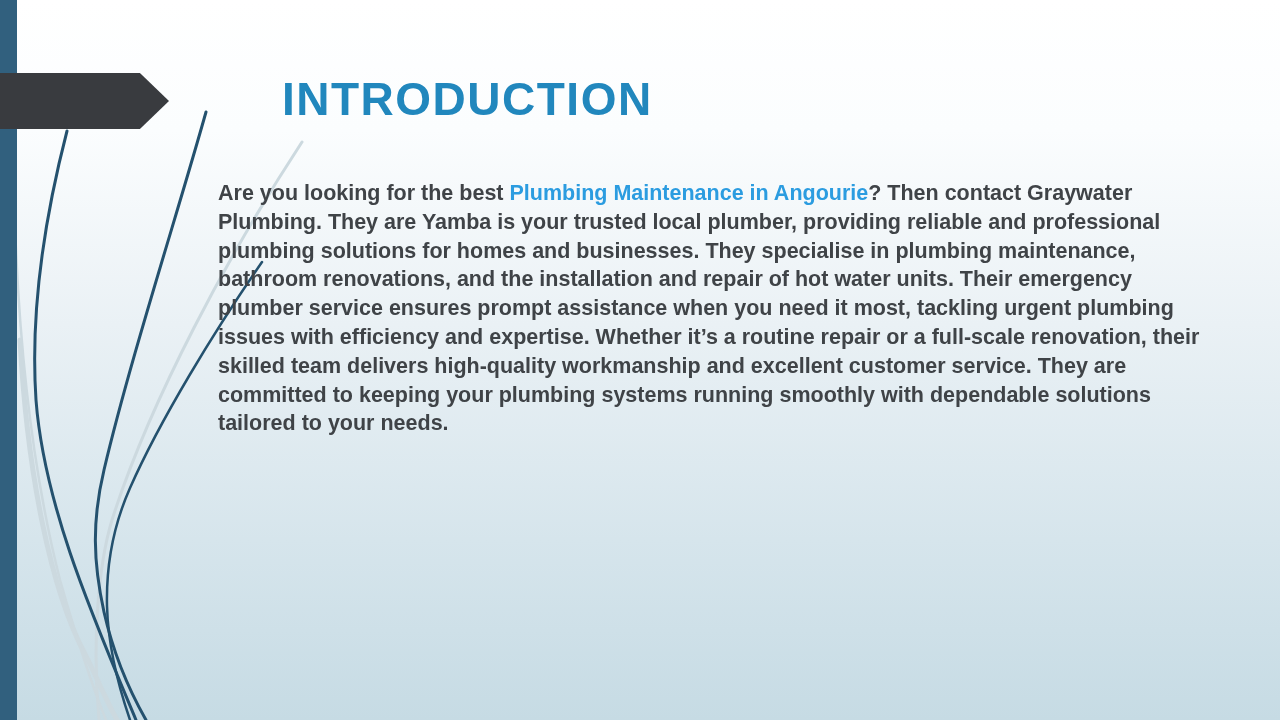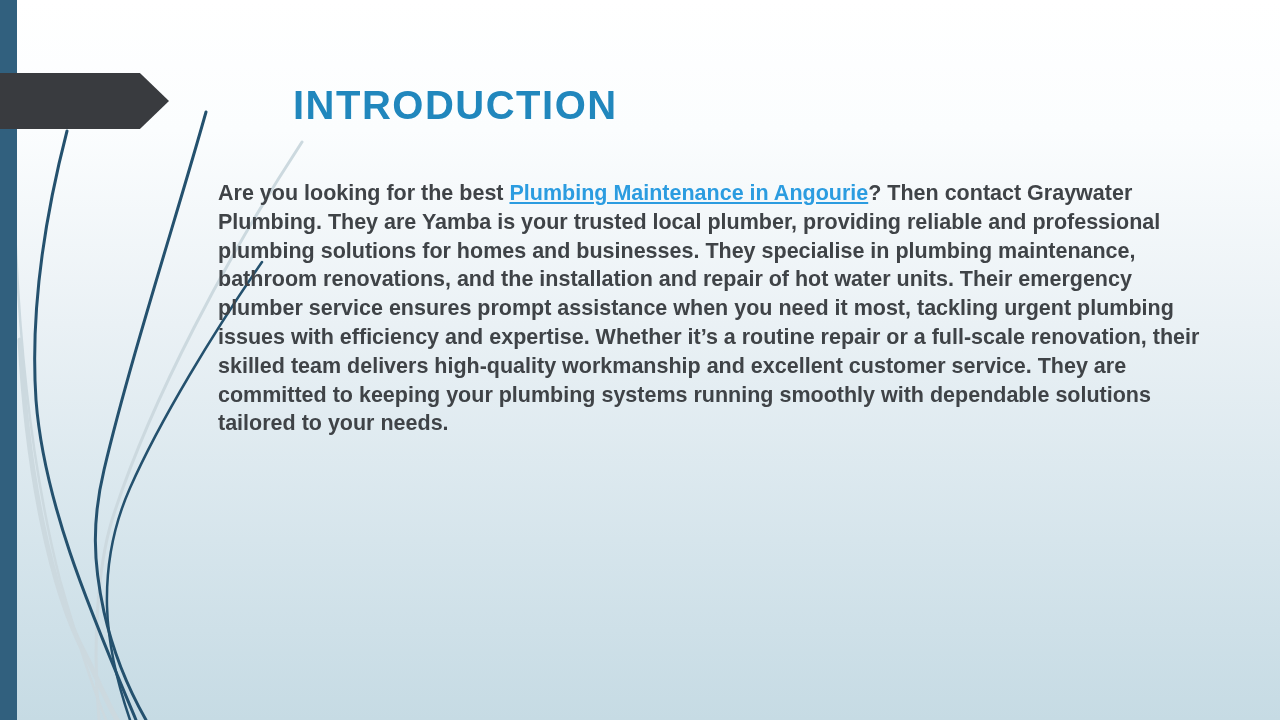--- a/index.html
+++ b/index.html
@@ -35,41 +35,40 @@
   .title-arrow {
     position: absolute;
     left: 0; top: 73px;
     width: 169px; height: 56px;
     background: var(--arrow-color, #393b3f);
     clip-path: polygon(0 0, 82.8% 0, 100% 50%, 82.8% 100%, 0 100%);
   }
   .slide-title {
     position: absolute;
     left: 281px; top: 71px;
-    margin: 12px;
-    font-size: 40px;
+    margin: 1px;
+    font-size: 46px;
     font-weight: bold;
     letter-spacing: 1.5px;
     color: var(--title-color, #2187bd);
     white-space: nowrap;
   }
   .body-text {
     position: absolute;
     left: 218px; top: 179px;
     width: 985px;
     margin: 0;
     font-size: 21.5px;
     line-height: 28.8px;
     font-weight: bold;
     color: var(--body-text-color, #3f4347);
     text-align: left;
   }
   .body-text a {
     color: var(--link-color, #2b9ce0);
-    text-decoration: underline;
     cursor: pointer;
   }
 </style>
 </head>
 <body>
 
 <div class="slide">
 
   <svg class="curves" viewBox="0 0 1280 720" xmlns="http://www.w3.org/2000/svg" aria-hidden="true">
     <g fill="none" stroke-linecap="round">

